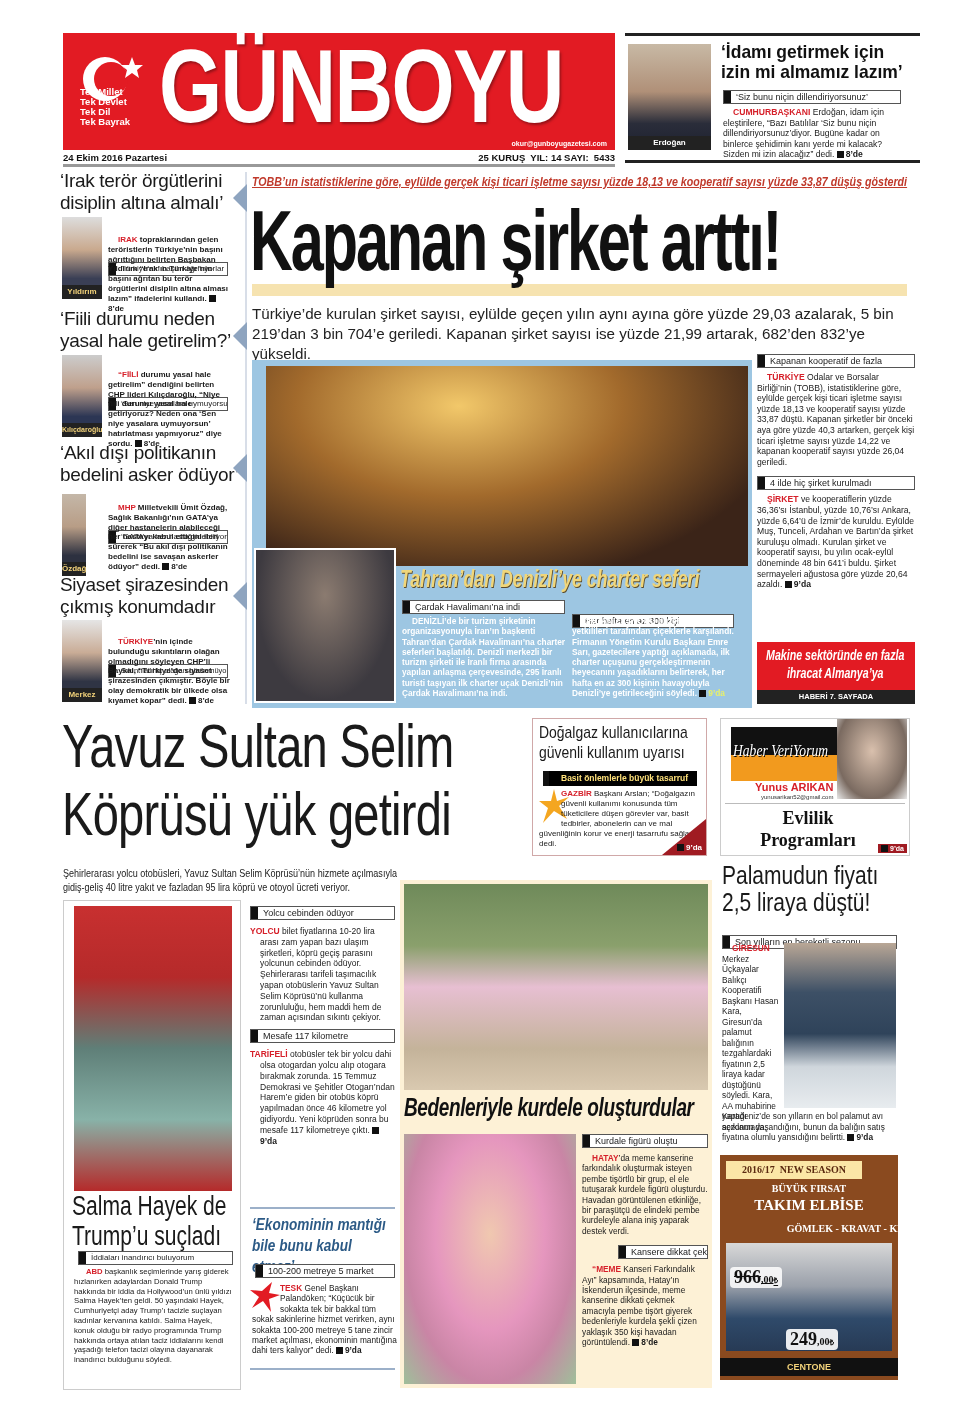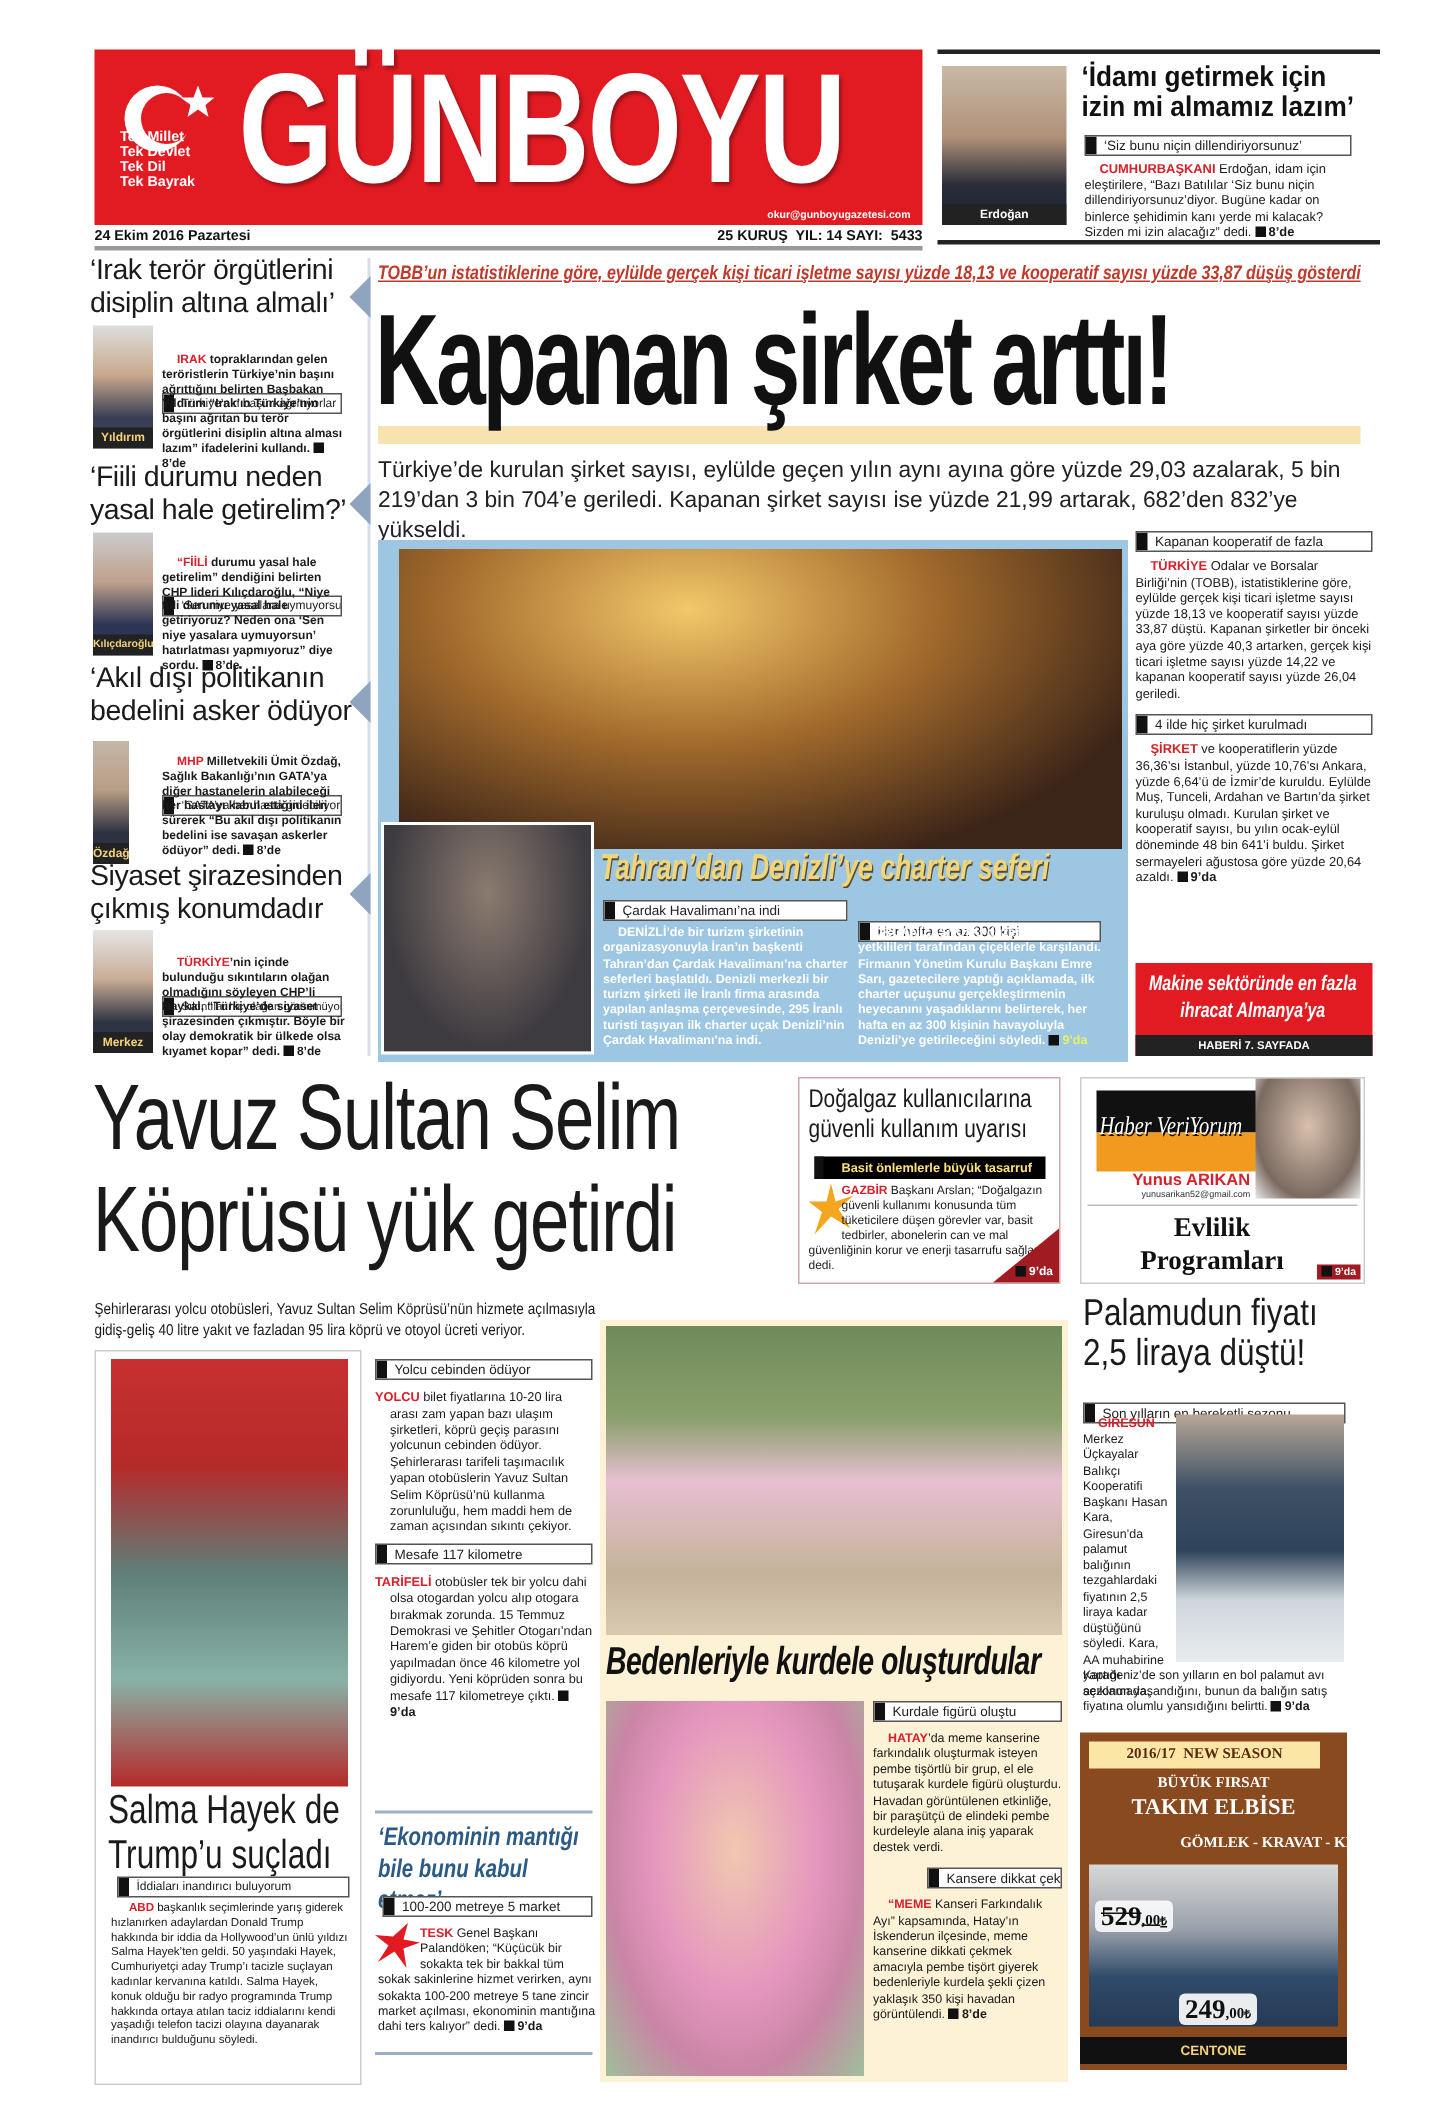--- a/index.html
+++ b/index.html
@@ -197,25 +197,25 @@
 <div class="abs photo" style="left:784px;top:943px;width:112px;height:165px;background:linear-gradient(180deg,#b9a796 0%,#3d5066 30%,#2f435a 55%,#cfd6dc 75%,#e8ecef);"></div>
 <div class="abs txt" style="left:722px;top:943px;width:60px;font-size:8.3px;line-height:10.5px;">
   <div class="red b" style="padding-left:10px;">GİRESUN</div>
   <span>Merkez Üçkayalar Balıkçı Kooperatifi Başkanı Hasan Kara, Giresun’da palamut balığının tezgahlardaki fiyatının 2,5 liraya kadar düştüğünü söyledi. Kara, AA muhabirine yaptığı açıklamada,</span>
 </div>
 <div class="abs txt" style="left:722px;top:1111px;width:178px;font-size:8.3px;line-height:10.5px;">
   <span>Karadeniz’de son yılların en bol palamut avı sezonun yaşandığını, bunun da balığın satış fiyatına olumlu yansıdığını belirtti.</span> <span class="more">9’da</span>
 </div>
 
 <div class="abs" style="left:720px;top:1155px;width:178px;height:225px;background:#8a4a1f;">
-  <div class="abs" style="left:6px;top:6px;width:154px;height:18px;background:#fbe6a6;font-family:'Liberation Serif',serif;font-size:10px;font-weight:bold;line-height:18px;text-align:center;color:#5a2a10;white-space:pre;">2016/17  NEW SEASON</div>
+  <div class="abs" style="left:6px;top:6px;width:136px;height:18px;background:#fbe6a6;font-family:'Liberation Serif',serif;font-size:10px;font-weight:bold;line-height:18px;text-align:center;color:#5a2a10;white-space:pre;">2016/17  NEW SEASON</div>
   <div class="abs" style="left:0;top:28px;width:178px;text-align:center;font-family:'Liberation Serif',serif;font-size:10px;font-weight:bold;color:#fff;">BÜYÜK FIRSAT</div>
   <div class="abs" style="left:0;top:42px;width:178px;text-align:center;font-family:'Liberation Serif',serif;font-size:15px;font-weight:bold;color:#fff;">TAKIM ELBİSE</div>
   <div class="abs" style="left:0;top:68px;width:178px;text-align:center;font-family:'Liberation Serif',serif;font-size:10px;font-weight:bold;color:#fff;margin-left:48px;">GÖMLEK - KRAVAT - KEMER</div>
   <div class="abs photo" style="left:6px;top:88px;width:166px;height:108px;background:linear-gradient(180deg,#d8d8d8 0%,#9aa0aa 40%,#2f4a6a 70%,#273a55);"></div>
   <div class="abs" style="left:10px;top:112px;padding:0 4px;background:rgba(255,255,255,0.85);border-radius:4px;font-family:'Liberation Serif',serif;font-weight:bold;color:#111;text-decoration:line-through;">
-    <span style="font-size:18px;">529</span><span style="font-size:10px;">,00</span><span style="font-size:8px;">₺</span>
+    <span style="font-size:18px;">966</span><span style="font-size:10px;">,00</span><span style="font-size:8px;">₺</span>
   </div>
   <div class="abs" style="left:66px;top:174px;padding:0 4px;background:rgba(255,255,255,0.9);border-radius:4px;font-family:'Liberation Serif',serif;font-weight:bold;color:#111;">
     <span style="font-size:18px;">249</span><span style="font-size:10px;">,00</span><span style="font-size:8px;">₺</span>
   </div>
   <div class="abs" style="left:0;top:203px;width:178px;height:18px;background:#111;color:#f2d27a;font-size:9px;font-weight:bold;text-align:center;line-height:18px;">CENTONE</div>
 </div>
 
 </body></html>

